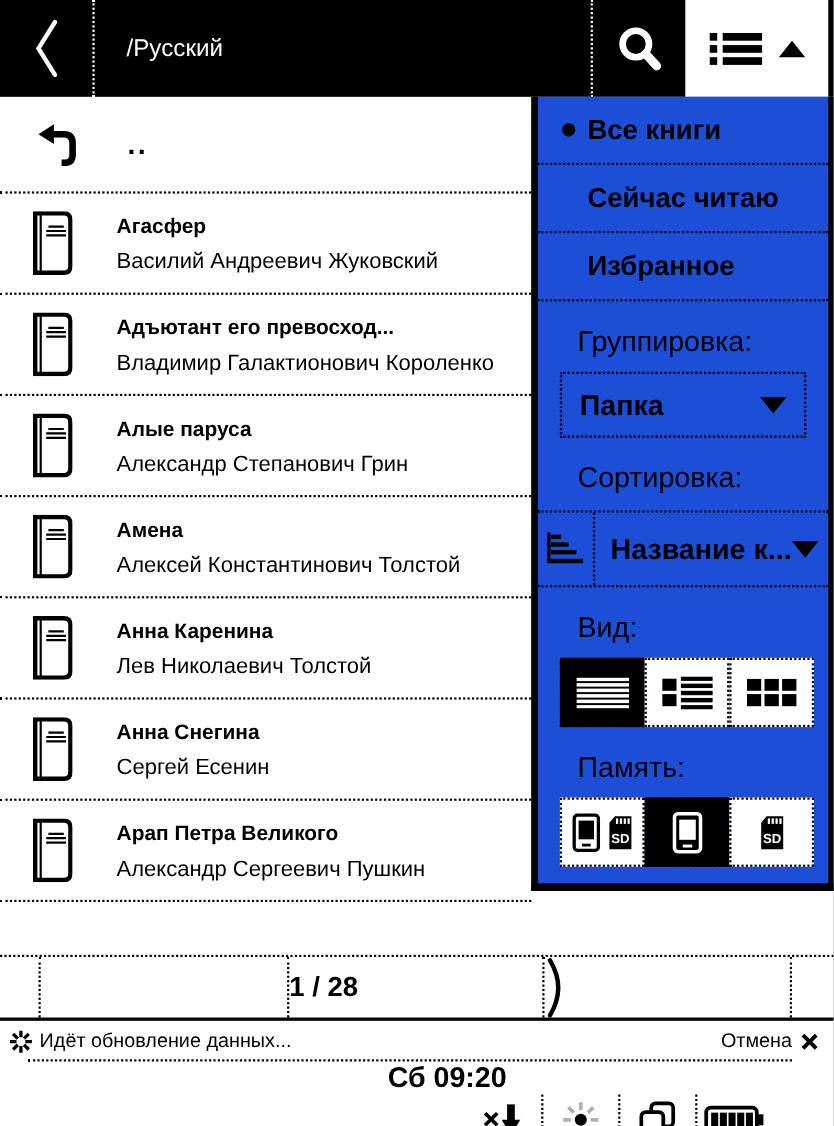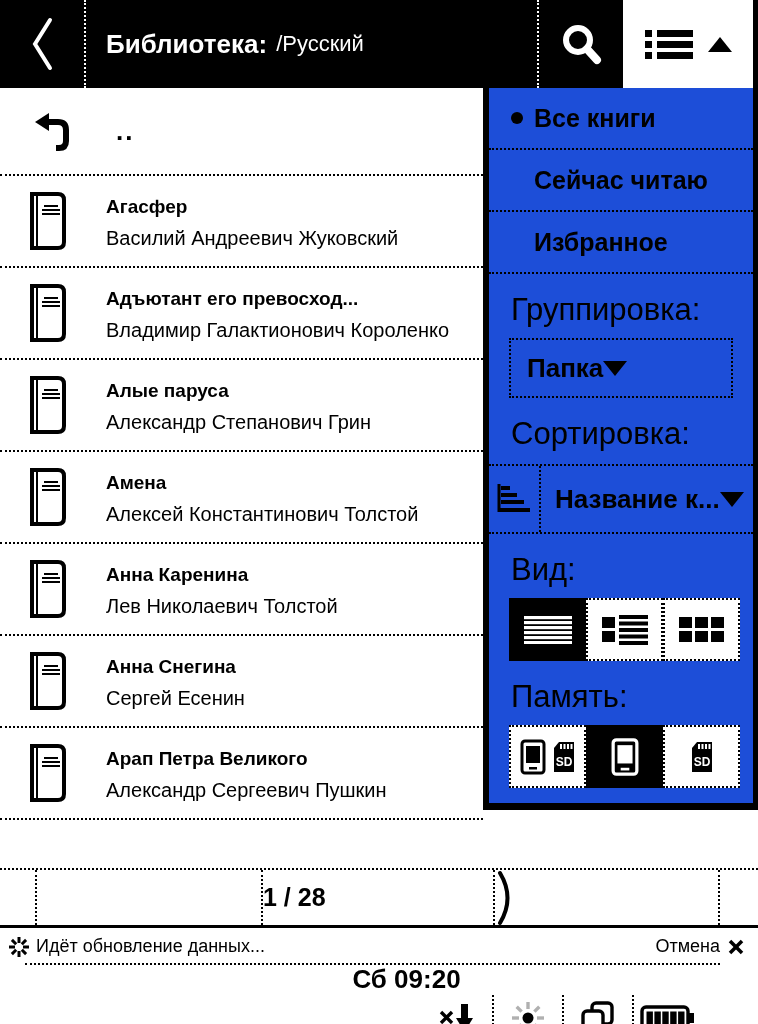--- a/index.html
+++ b/index.html
@@ -30,23 +30,23 @@
   .book-ico{margin-left:28px;flex:0 0 auto;}
   .book-txt{margin-left:40px;display:flex;flex-direction:column;justify-content:center;}
   .book-title{font-weight:bold;font-size:19px;line-height:34px;white-space:nowrap;}
   .book-author{font-size:20px;line-height:28px;white-space:nowrap;}
   
   .panel{position:absolute;left:483px;top:88px;width:275px;height:722px;background:#1d4ed8;
     border-left:6px solid #000;border-right:5px solid #000;border-bottom:7px solid #000;box-sizing:border-box;}
   .filter-item{height:62px;border-bottom:2px dotted #000;display:flex;align-items:center;
     padding-left:45px;font-weight:bold;font-size:25px;position:relative;box-sizing:border-box;}
   .filter-item .bullet{position:absolute;left:22px;top:50%;margin-top:-6px;width:12px;height:12px;border-radius:50%;background:#000;}
-  .sec-label{font-size:31px;padding-left:22px;margin-top:20px;height:32px;line-height:32px;}
+  .sec-label{font-size:26px;padding-left:36px;margin-top:20px;height:32px;line-height:32px;}
   .drop{margin:12px 20px 0 20px;height:60px;border:2px dotted #000;box-sizing:border-box;
-    display:flex;align-items:center;padding:0 16px 0 16px;font-weight:bold;font-size:26px;}
+    display:flex;align-items:center;justify-content:space-between;padding:0 16px 0 16px;font-weight:bold;font-size:26px;}
   .sort-row{margin-top:14px;height:70px;border-top:2px dotted #000;border-bottom:2px dotted #000;
     display:flex;align-items:stretch;box-sizing:border-box;}
   .sort-ico-cell{width:52px;border-right:2px dotted #000;display:flex;align-items:center;justify-content:center;box-sizing:border-box;}
   .sort-val{flex:1;display:flex;align-items:center;justify-content:space-between;padding:0 12px 0 14px;
     font-weight:bold;font-size:26px;white-space:nowrap;overflow:hidden;}
   .btn-row{margin:12px 0 0 20px;display:flex;}
   .sq-btn{width:77px;height:63px;border:2px dotted #000;box-sizing:border-box;
     display:flex;align-items:center;justify-content:center;background:#fff;color:#000;}
   .sq-btn.sel{background:#000;color:#fff;border-color:#000;}
   .mem-group{display:flex;gap:6px;align-items:center;}
@@ -75,21 +75,20 @@
 
 <div id="screen">
 
   <div class="header">
     <div class="back-btn">
       <svg width="28" height="60" viewBox="0 0 28 60">
         <polyline points="22,6 7,30 22,54" fill="none" stroke="#fff" stroke-width="4" stroke-linecap="round"></polyline>
       </svg>
     </div>
     <div class="header-title">
-      <span class="t-bold">Библиотека:</span>
       <span class="t-loc">/Русский</span>
     </div>
     <div class="search-btn">
       <svg width="46" height="46" viewBox="0 0 46 46">
         <circle cx="20" cy="19" r="12" fill="none" stroke="#fff" stroke-width="6"></circle>
         <line x1="29" y1="28" x2="39" y2="39" stroke="#fff" stroke-width="8" stroke-linecap="round"></line>
       </svg>
     </div>
     <div class="menu-btn">
       <svg width="48" height="36" viewBox="0 0 48 36">

